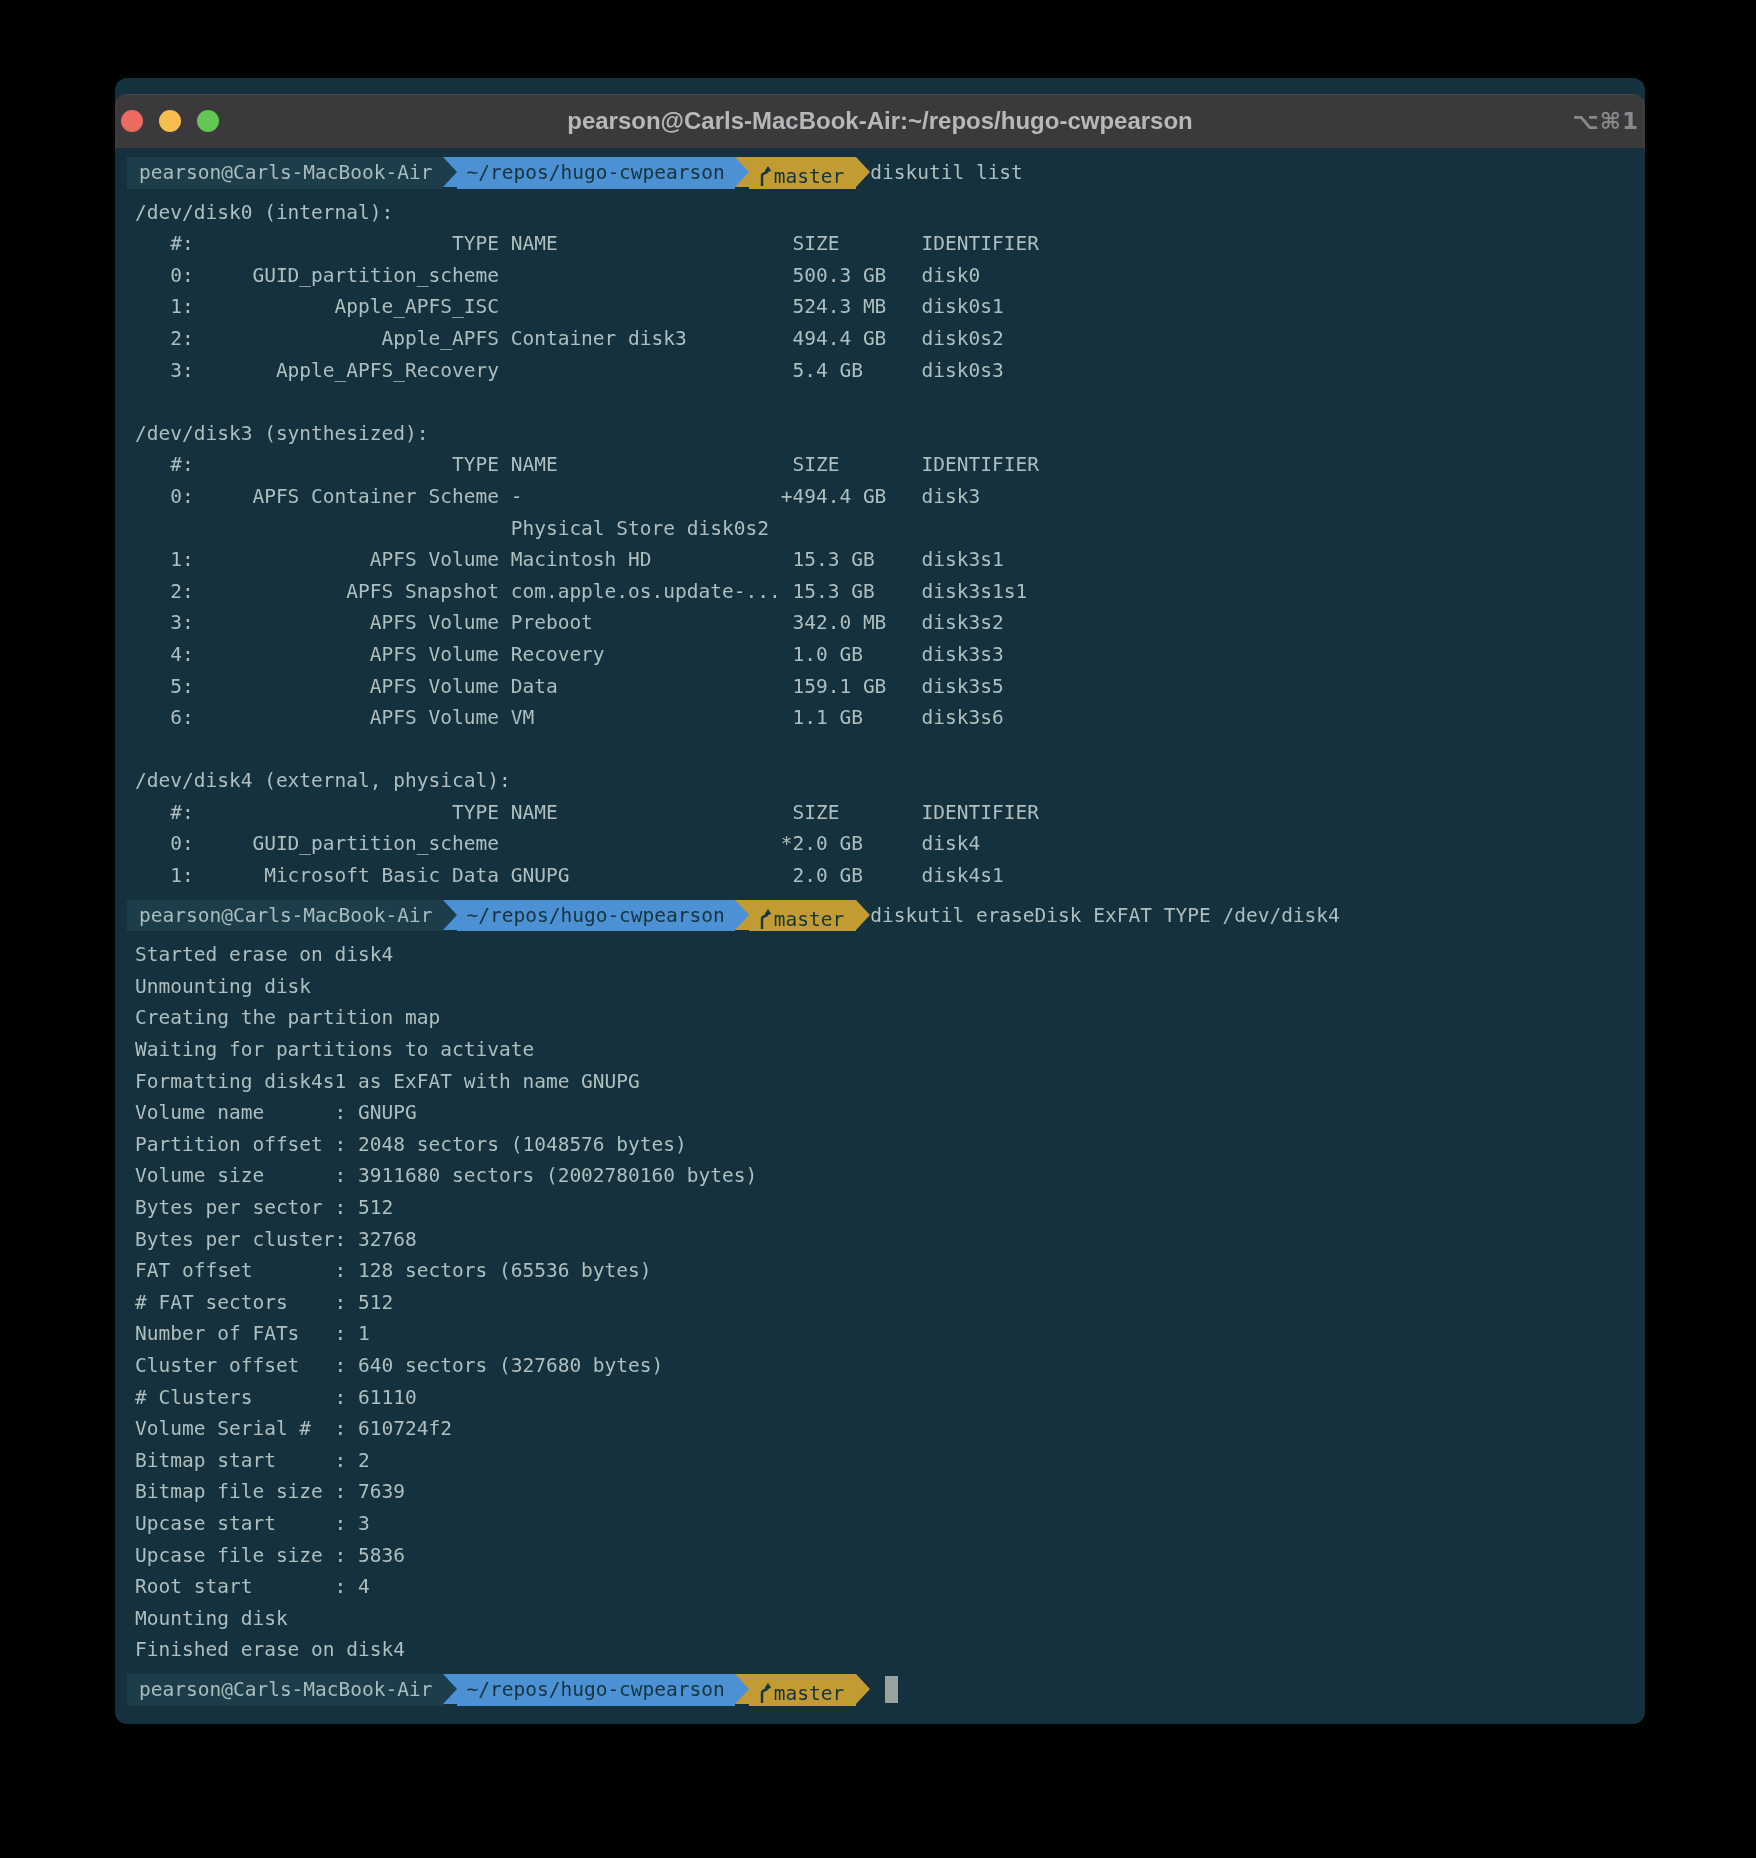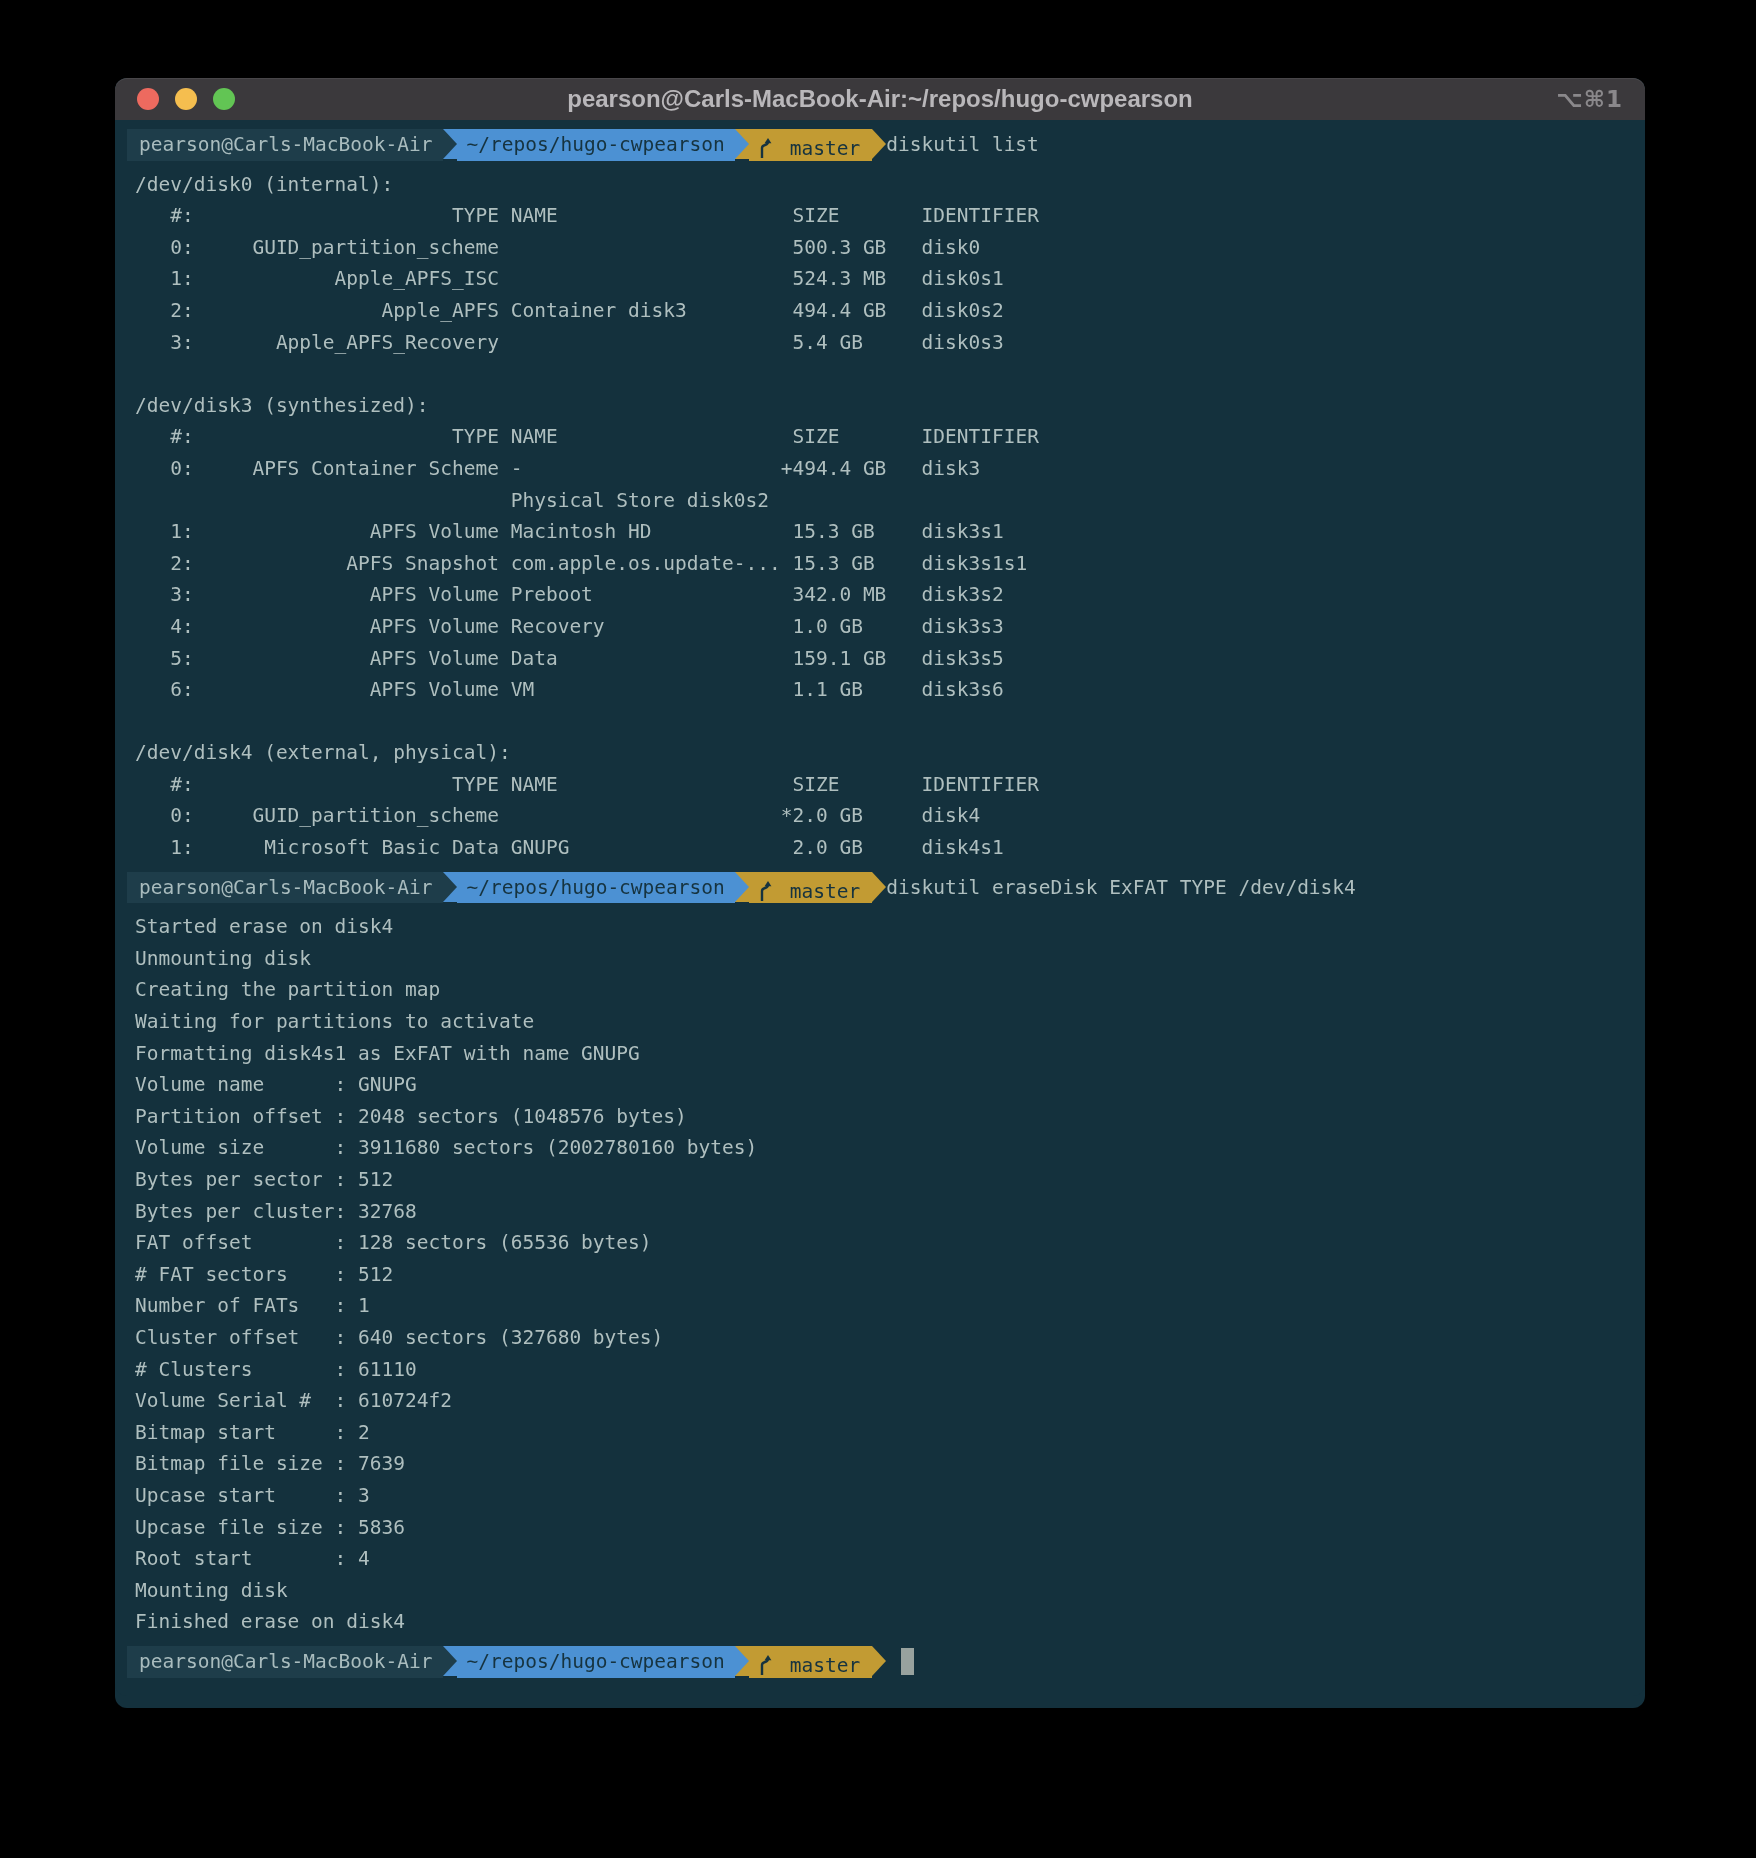--- a/index.html
+++ b/index.html
@@ -23,23 +23,24 @@
   html,body{width:1756px;height:1858px;background:var(--page-bg);overflow:hidden;}
   .desktop{position:relative;width:1756px;height:1858px;background:var(--page-bg);}
 
   .terminal-window{
     position:absolute;left:115px;top:78px;width:1530px;height:1630px;
     border-radius:12px;background:var(--terminal-bg);
     box-shadow:0 18px 60px rgba(0,0,0,.65);
   }
 
   .title-bar{
-    position:relative;height:42px;background:var(--titlebar-bg);
-    border-radius:12px 12px 0 0;display:flex;align-items:center;padding:0 22px;
+    position:relative;height:54px;background:var(--titlebar-bg);
+    border-radius:12px 12px 0 0;display:flex;align-items:center;padding:0 6px;
     box-shadow:inset 0 1px 0 rgba(255,255,255,.07);
+    margin-top:16px;
   }
   .traffic-lights{display:flex;gap:16px;align-items:center;}
   .traffic{width:22px;height:22px;border-radius:50%;}
   .traffic.red{background:var(--traffic-red);}
   .traffic.yellow{background:var(--traffic-yellow);}
   .traffic.green{background:var(--traffic-green);}
   .window-title{
     position:absolute;left:0;right:0;text-align:center;
     font:700 24px/54px "Liberation Sans",sans-serif;color:var(--titlebar-text);
     pointer-events:none;
@@ -55,21 +56,21 @@
     font:19.5px/31.6px "DejaVu Sans Mono",monospace;color:var(--terminal-fg);
   }
   pre.output{
     margin:8px;font:inherit;color:var(--terminal-fg);white-space:pre;
   }
 
   .prompt-line{display:flex;align-items:stretch;height:31.6px;white-space:pre;}
   .seg{display:flex;align-items:center;height:31.6px;}
   .seg-host{background:var(--seg-host-bg);color:var(--seg-host-fg);padding:0 10px 0 12px;}
   .seg-path{background:var(--seg-path-bg);color:var(--seg-dark-fg);padding:0 10px;}
-  .seg-git{background:var(--seg-git-bg);color:var(--seg-dark-fg);padding:8px 12px 0 8px;gap:16px;}
+  .seg-git{background:var(--seg-git-bg);color:var(--seg-dark-fg);padding:8px 12px 0 8px;gap:0;}
   .arr{width:0;height:0;border-top:15.8px solid transparent;border-bottom:15.8px solid transparent;border-left:14px solid transparent;}
   .arr-host{border-left-color:var(--seg-host-bg);background:var(--seg-path-bg);}
   .arr-path{border-left-color:var(--seg-path-bg);background:var(--seg-git-bg);}
   .arr-git{border-left-color:var(--seg-git-bg);background:transparent;}
   .cmd{color:var(--terminal-fg);line-height:31.6px;}
   .cursor-block{width:13px;height:27px;background:var(--cursor-color);margin-left:15px;align-self:center;}
   .branch-icon{width:17px;height:21px;display:block;}
 </style>
 </head>
 <body>

